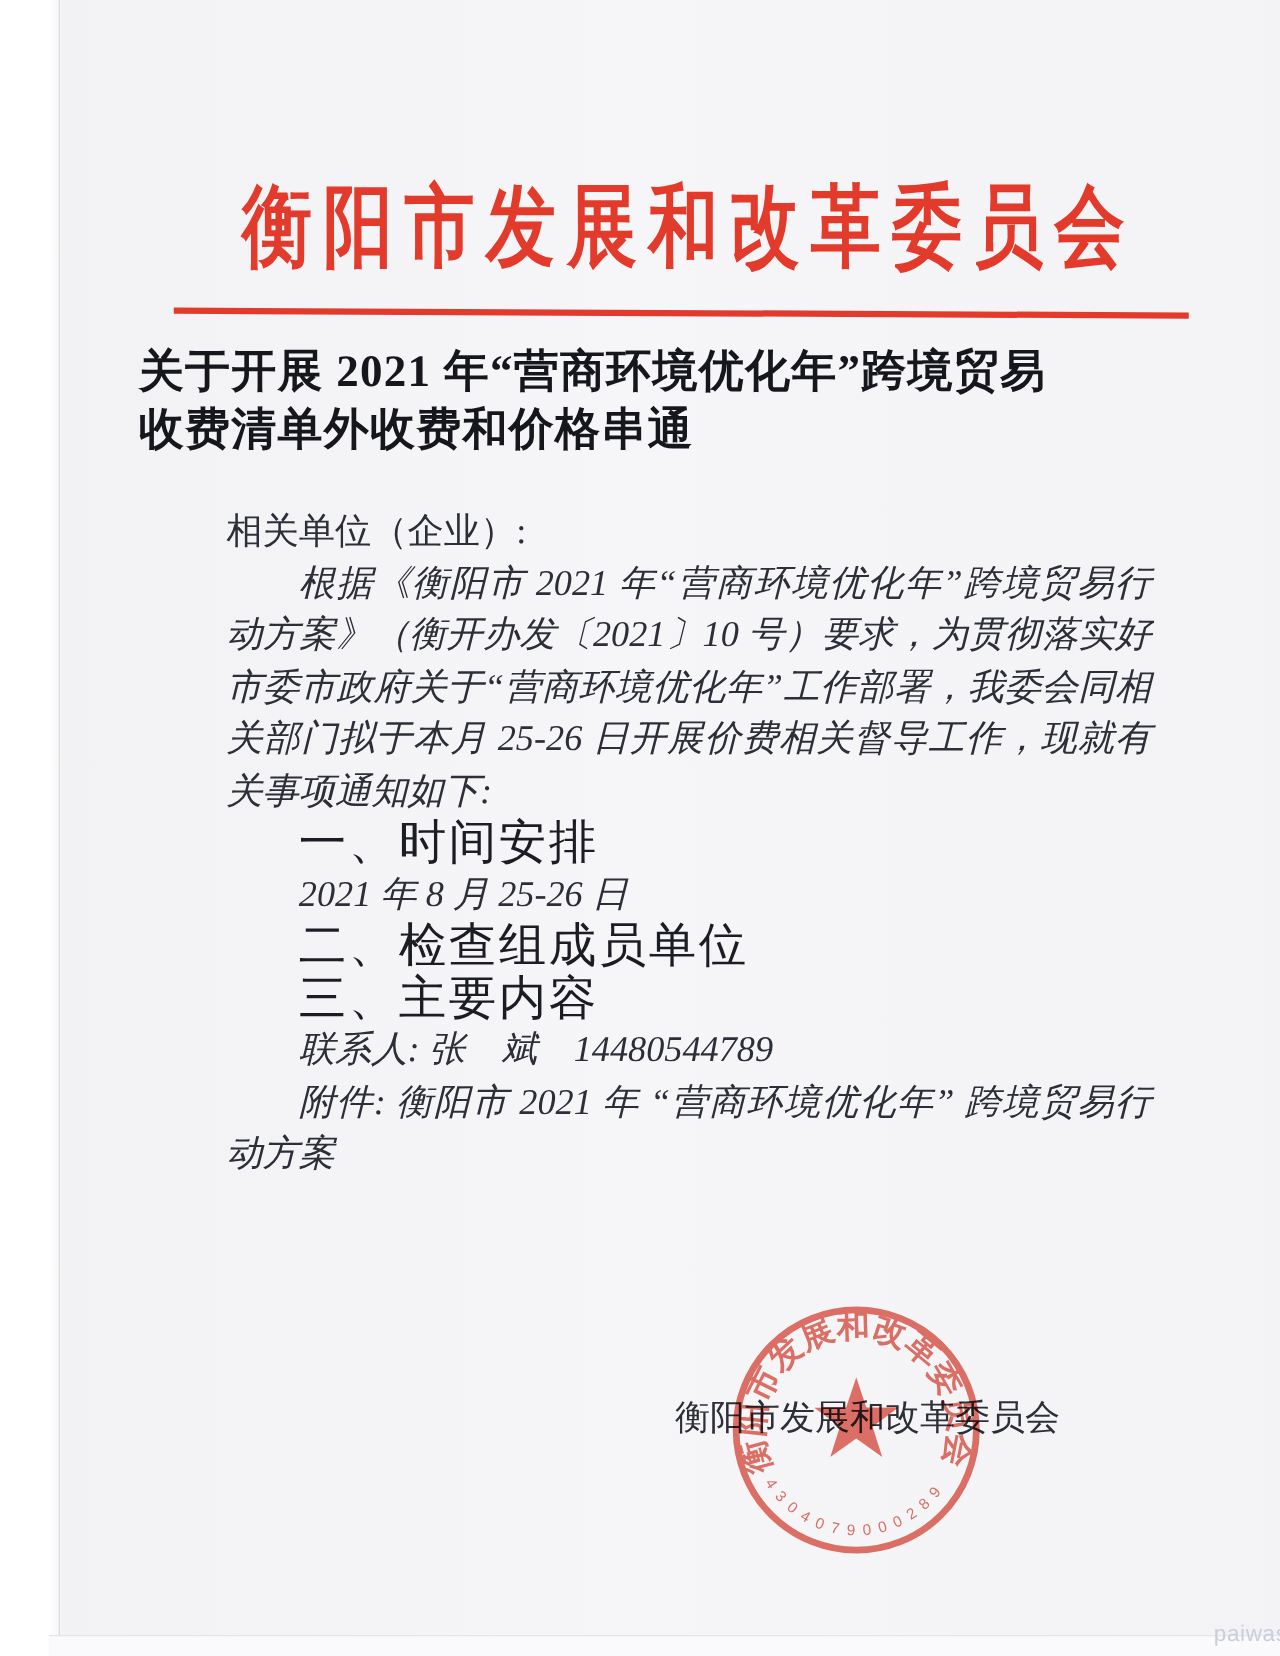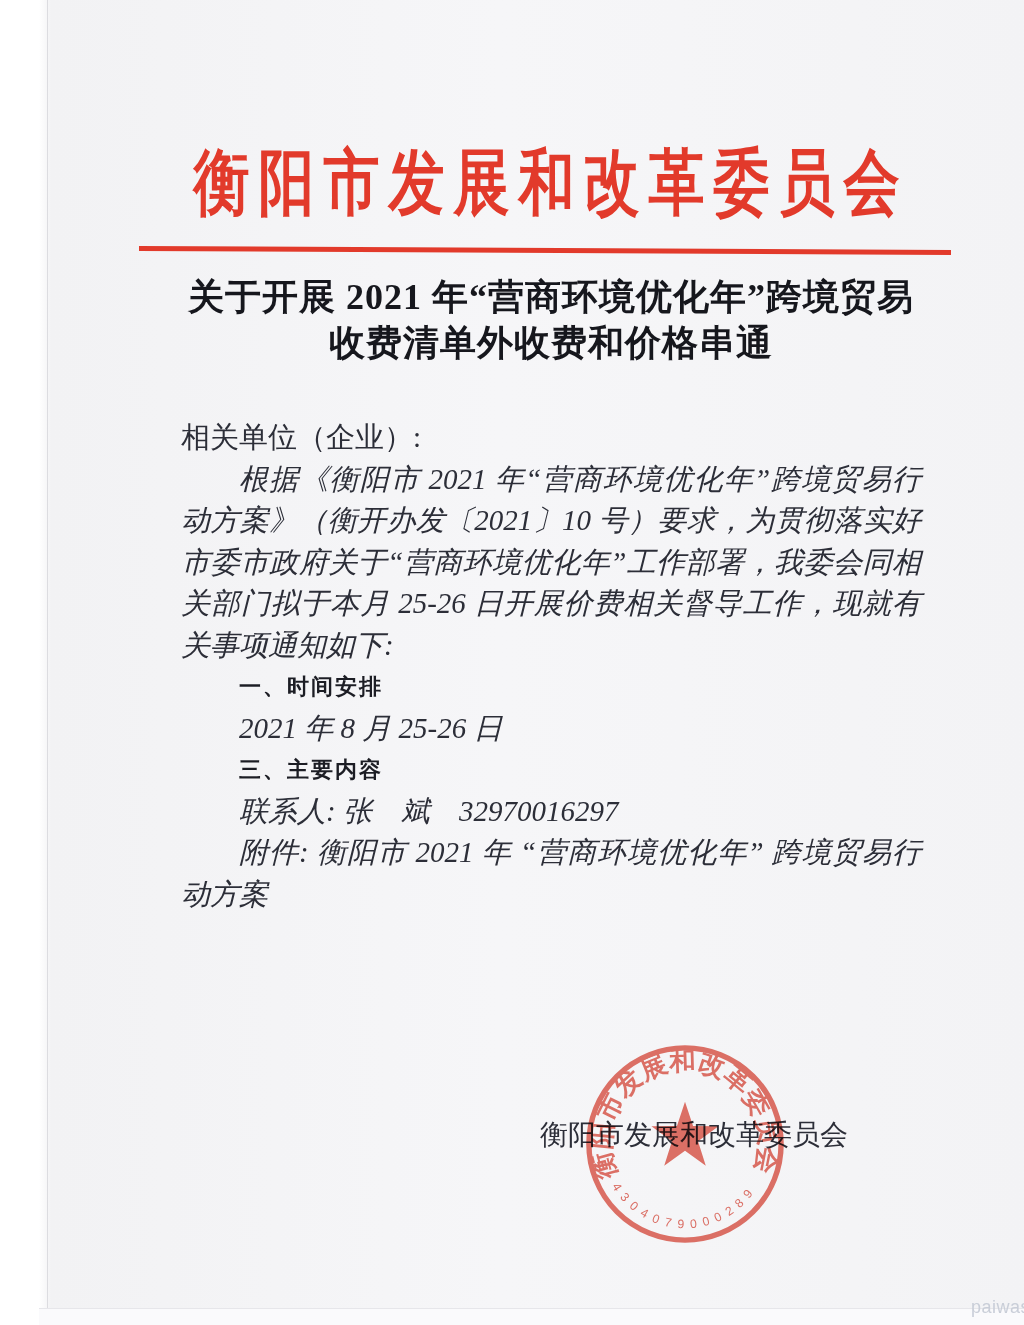--- a/index.html
+++ b/index.html
@@ -26,32 +26,32 @@
     position:absolute;top:138px;left:0;width:100%;text-align:center;
     font-size:56px;font-weight:bold;color:var(--accent-red);
     letter-spacing:9px;line-height:70px;white-space:nowrap;
     transform:scaleY(1.28);transform-origin:50% 0;
   }
   .red-rule{
     position:absolute;top:246px;left:100px;width:812px;height:5px;
     background:var(--accent-red);transform:rotate(0.28deg);transform-origin:left center;
   }
   .doc-title{
-    position:absolute;top:274px;left:72px;width:880px;text-align:center;
+    position:absolute;top:274px;left:72px;width:880px;
     font-size:36px;font-weight:bold;color:var(--title-ink);line-height:46px;letter-spacing:1px;
   }
   .doc-body{
-    position:absolute;top:417px;left:142px;width:740px;
+    position:absolute;top:405px;left:142px;width:740px;
     font-size:29px;line-height:41.5px;text-align:justify;color:var(--ink);
   }
   .doc-body p,.doc-body h2{margin:0;padding:0;}
   .indent{text-indent:58px;font-style:italic;}
   .sec-heading{
     font-family:"Liberation Sans","DejaVu Sans",sans-serif;
-    font-weight:bold;font-size:22px;color:#1c1d24;text-indent:58px;letter-spacing:2px;
+    font-weight:normal;font-size:38px;color:#1c1d24;text-indent:58px;letter-spacing:2px;
   }
   .attachment{margin-top:35px;}
   .footer-block{
     position:absolute;top:1112px;left:460px;width:390px;text-align:center;
     font-size:28px;line-height:46px;color:var(--ink);white-space:nowrap;
   }
   .seal{
     position:absolute;left:545px;top:1043px;width:202px;height:202px;
     opacity:0.85;mix-blend-mode:multiply;
   }
@@ -83,24 +83,25 @@
     <div>收费清单外收费和价格串通</div>
   </div>
 
   <main class="doc-body">
     <p class="salutation">相关单位（企业）:</p>
     <p class="indent">根据《衡阳市 2021 年“营商环境优化年”跨境贸易行动方案》（衡开办发〔2021〕10 号）要求，为贯彻落实好市委市政府关于“营商环境优化年”工作部署，我委会同相关部门拟于本月 25-26 日开展价费相关督导工作，现就有关事项通知如下:</p>
 
     <h2 class="sec-heading">一、时间安排</h2>
     <p class="indent">2021 年 8 月 25-26 日</p>
 
+    <h2 class="sec-heading">二、检查组成员单位</h2>
 
     <h2 class="sec-heading">三、主要内容</h2>
 
-    <p class="indent">联系人: 张　斌　32970016297</p>
+    <p class="indent">联系人: 张　斌　14480544789</p>
 
     <p class="indent attachment">附件: 衡阳市 2021 年 “营商环境优化年” 跨境贸易行动方案</p>
   </main>
 
   <footer class="footer-block">
     <div>衡阳市发展和改革委员会</div>
   </footer>
 
   <svg class="seal" viewBox="0 0 206 206" aria-hidden="true">
     <defs>

